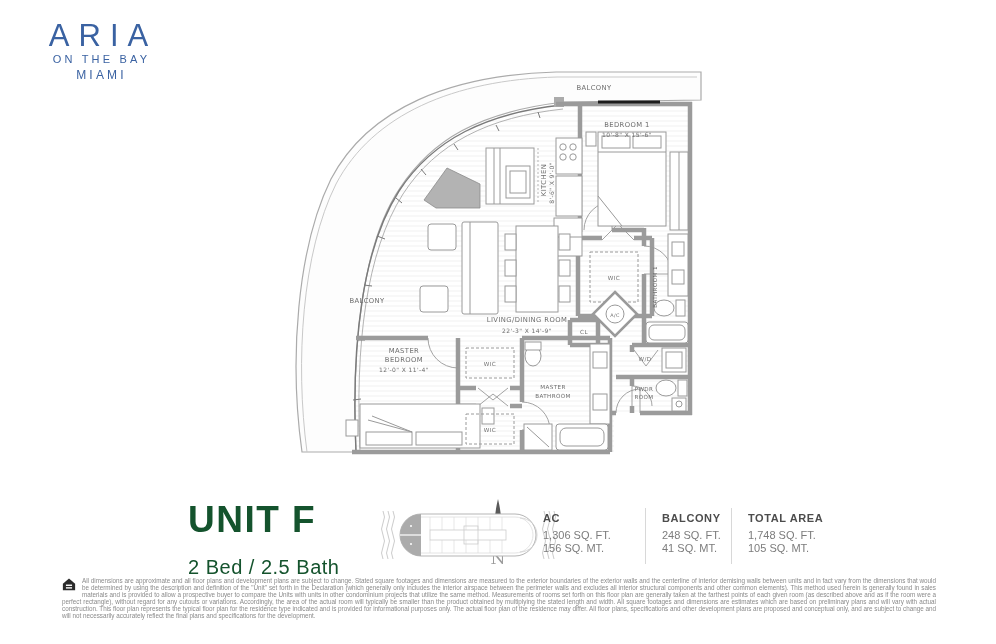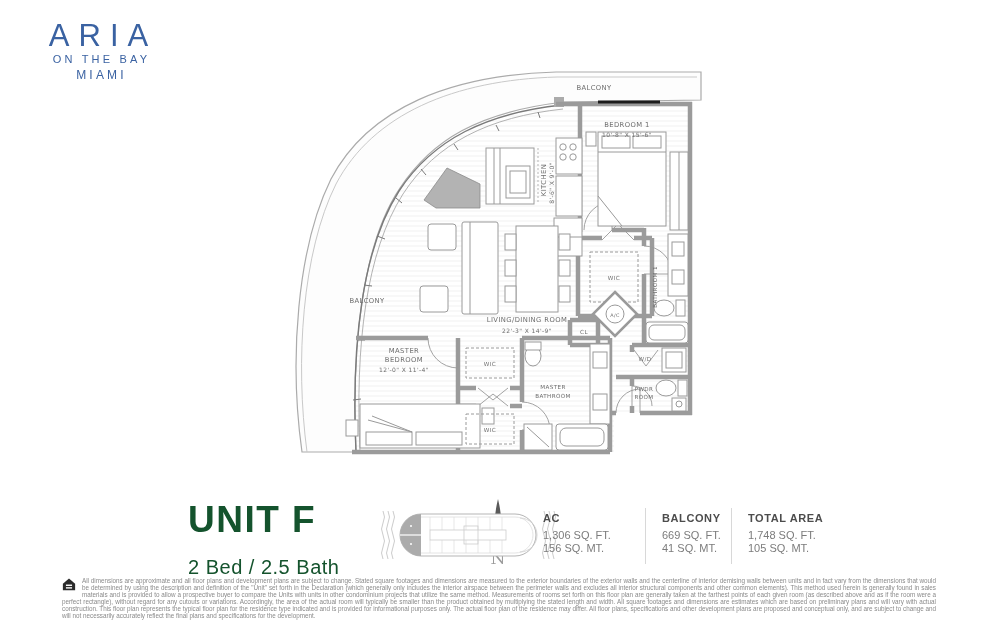--- a/index.html
+++ b/index.html
@@ -255,21 +255,21 @@
   <div class="abs statdiv" style="left:645px"></div>
   <div class="abs statdiv" style="left:731px"></div>
 
   <div class="abs statcol" style="left:543px">
     <div class="h">AC</div>
     <div>1,306 SQ. FT.</div>
     <div>156 SQ. MT.</div>
   </div>
   <div class="abs statcol" style="left:662px">
     <div class="h">BALCONY</div>
-    <div>669 SQ. FT.</div>
+    <div>248 SQ. FT.</div>
     <div>41 SQ. MT.</div>
   </div>
   <div class="abs statcol" style="left:748px">
     <div class="h">TOTAL AREA</div>
     <div>1,748 SQ. FT.</div>
     <div>105 SQ. MT.</div>
   </div>
 
   <div class="abs disc">
     <svg width="14" height="14" viewBox="0 0 16 16">

